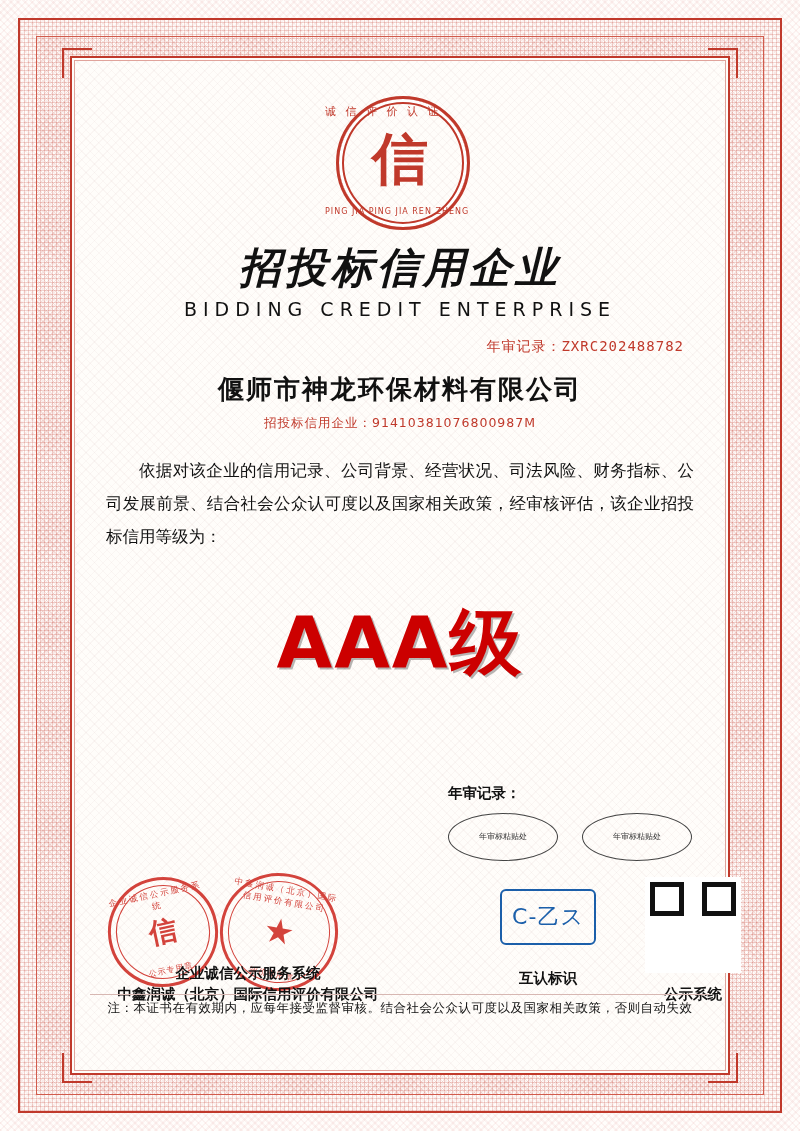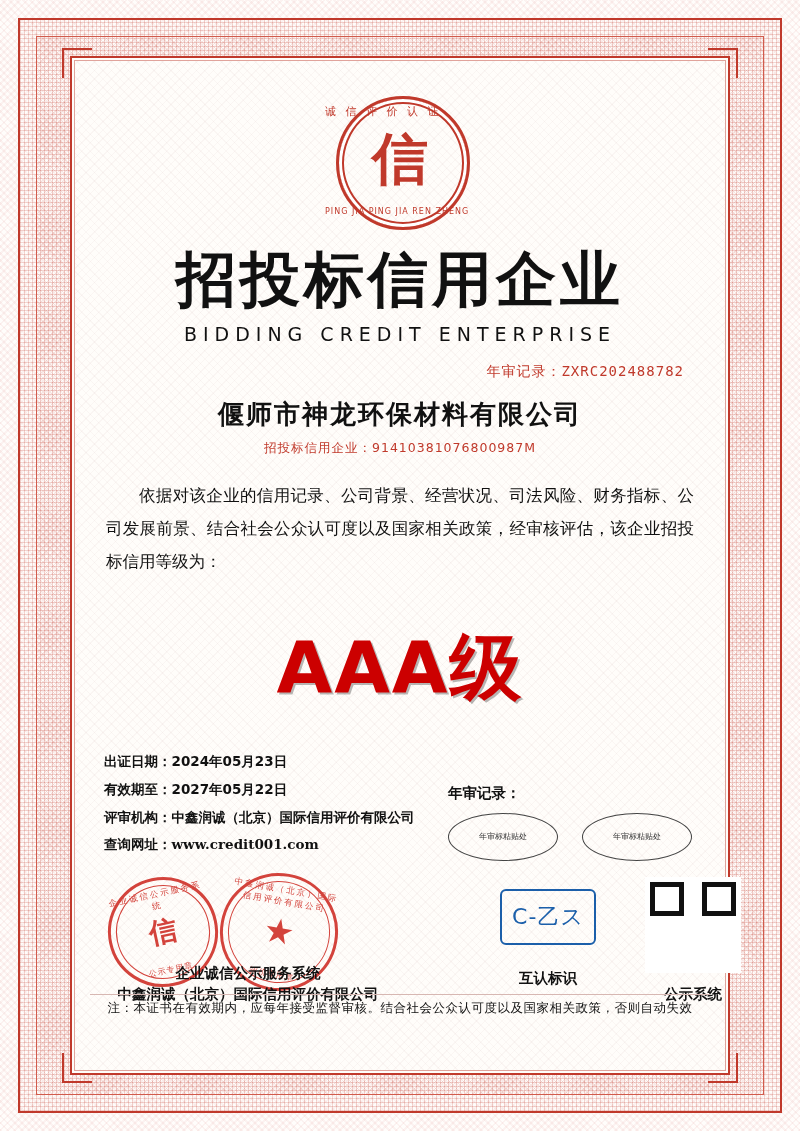--- a/index.html
+++ b/index.html
@@ -75,23 +75,24 @@
   .emblem .arc-top, .emblem .arc-bot{
     position:absolute;left:0;width:150px;text-align:left;
     color:#c0392b;font-size:11px;letter-spacing:3px;
     font-family:"DejaVu Sans", sans-serif;
   }
   .emblem .arc-top{top:8px;}
   .emblem .arc-bot{bottom:8px;font-size:8px;letter-spacing:1px;}
 
   .title-cn{
     margin-top:16px;text-align:center;
-    font-size:60px;font-weight:bold;color:#111;
+    font-size:42px;font-weight:bold;color:#111;
     letter-spacing:4px;
     font-family:"DejaVu Sans", sans-serif;
+    font-style:italic;
   }
   .title-en{
     margin-top:2px;text-align:center;
     font-size:19px;color:#111;letter-spacing:6px;
     font-family:"DejaVu Sans", sans-serif;
   }
 
   .credit-no{
     margin-top:18px;text-align:right;padding-right:26px;
     color:#c0392b;font-size:14px;letter-spacing:1px;
@@ -265,34 +266,20 @@
 
     <div class="company">偃师市神龙环保材料有限公司</div>
     <div class="uscc">
       <span>招投标信用企业：</span><span>91410381076800987M</span>
     </div>
 
     <div class="body-text">依据对该企业的信用记录、公司背景、经营状况、司法风险、财务指标、公司发展前景、结合社会公众认可度以及国家相关政策，经审核评估，该企业招投标信用等级为：</div>
 
     <div class="grade">AAA级</div>
 
-    <div class="info">
-      <div>
-        <span class="k">出证日期：</span><span class="v">2024年05月23日</span>
-      </div>
-      <div>
-        <span class="k">有效期至：</span><span class="v">2027年05月22日</span>
-      </div>
-      <div>
-        <span class="k">评审机构：</span><span class="v">中鑫润诚（北京）国际信用评价有限公司</span>
-      </div>
-      <div>
-        <span class="k">查询网址：</span><span class="site">www.credit001.com</span>
-      </div>
-    </div>
 
     <div class="annual">
       <div class="hd">年审记录：</div>
       <div class="boxes">
         <div class="oval">年审标粘贴处</div>
         <div class="oval">年审标粘贴处</div>
       </div>
     </div>
 
     <div class="seals">

